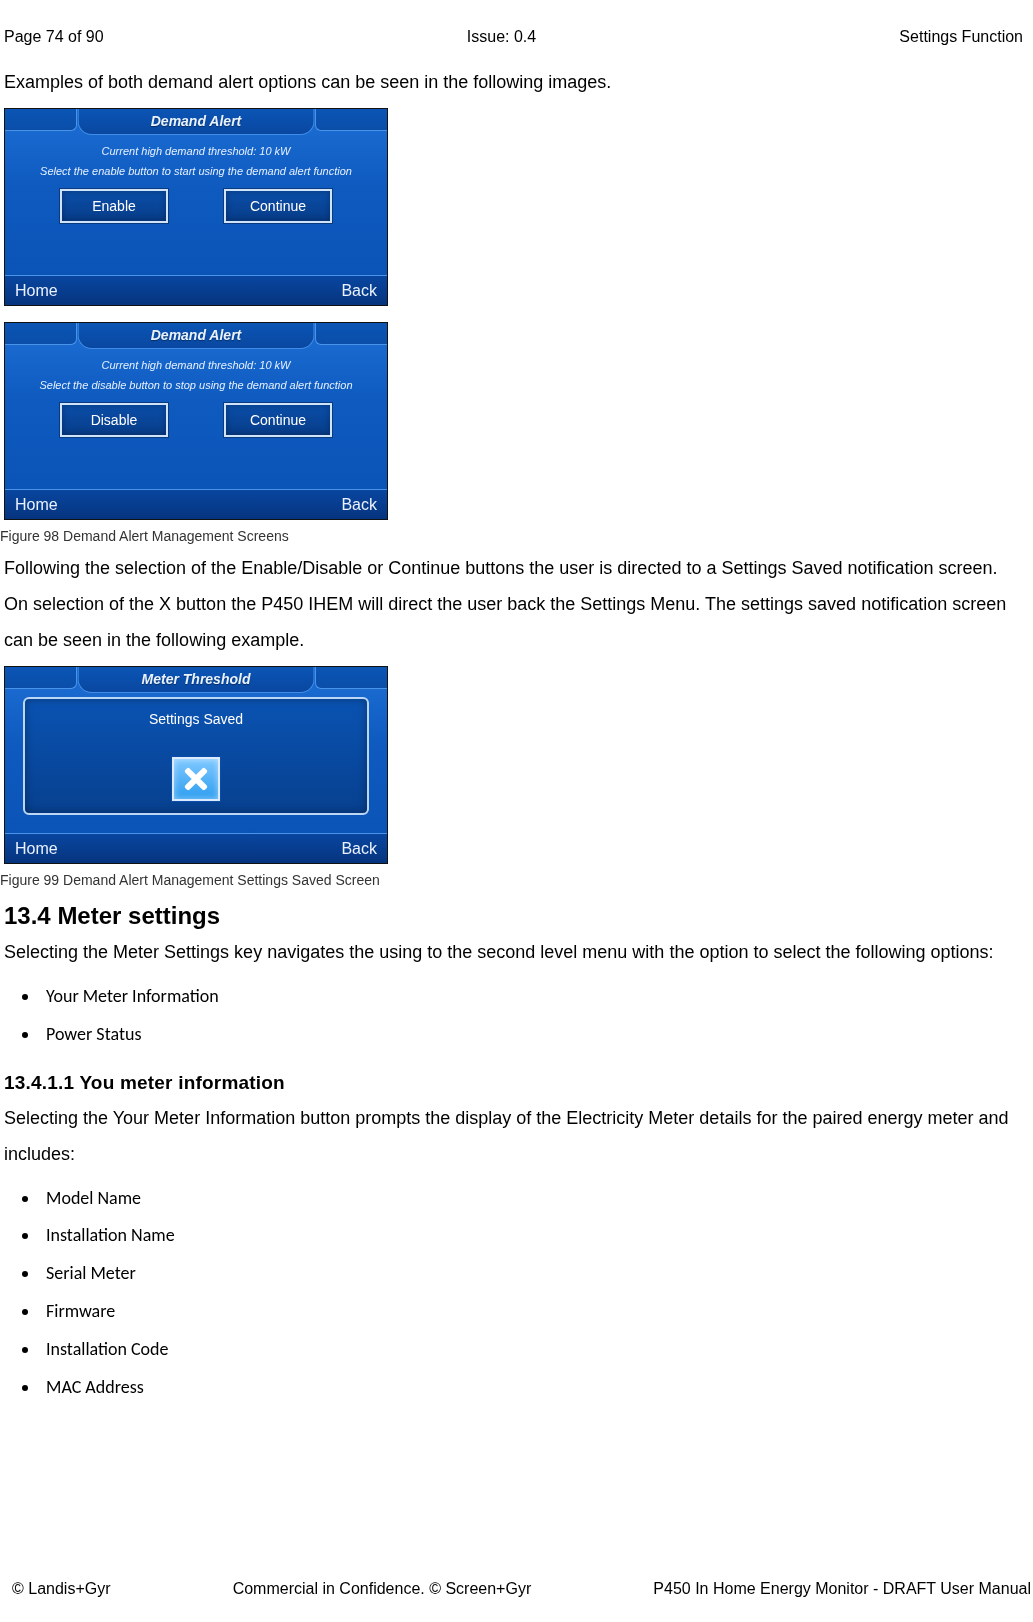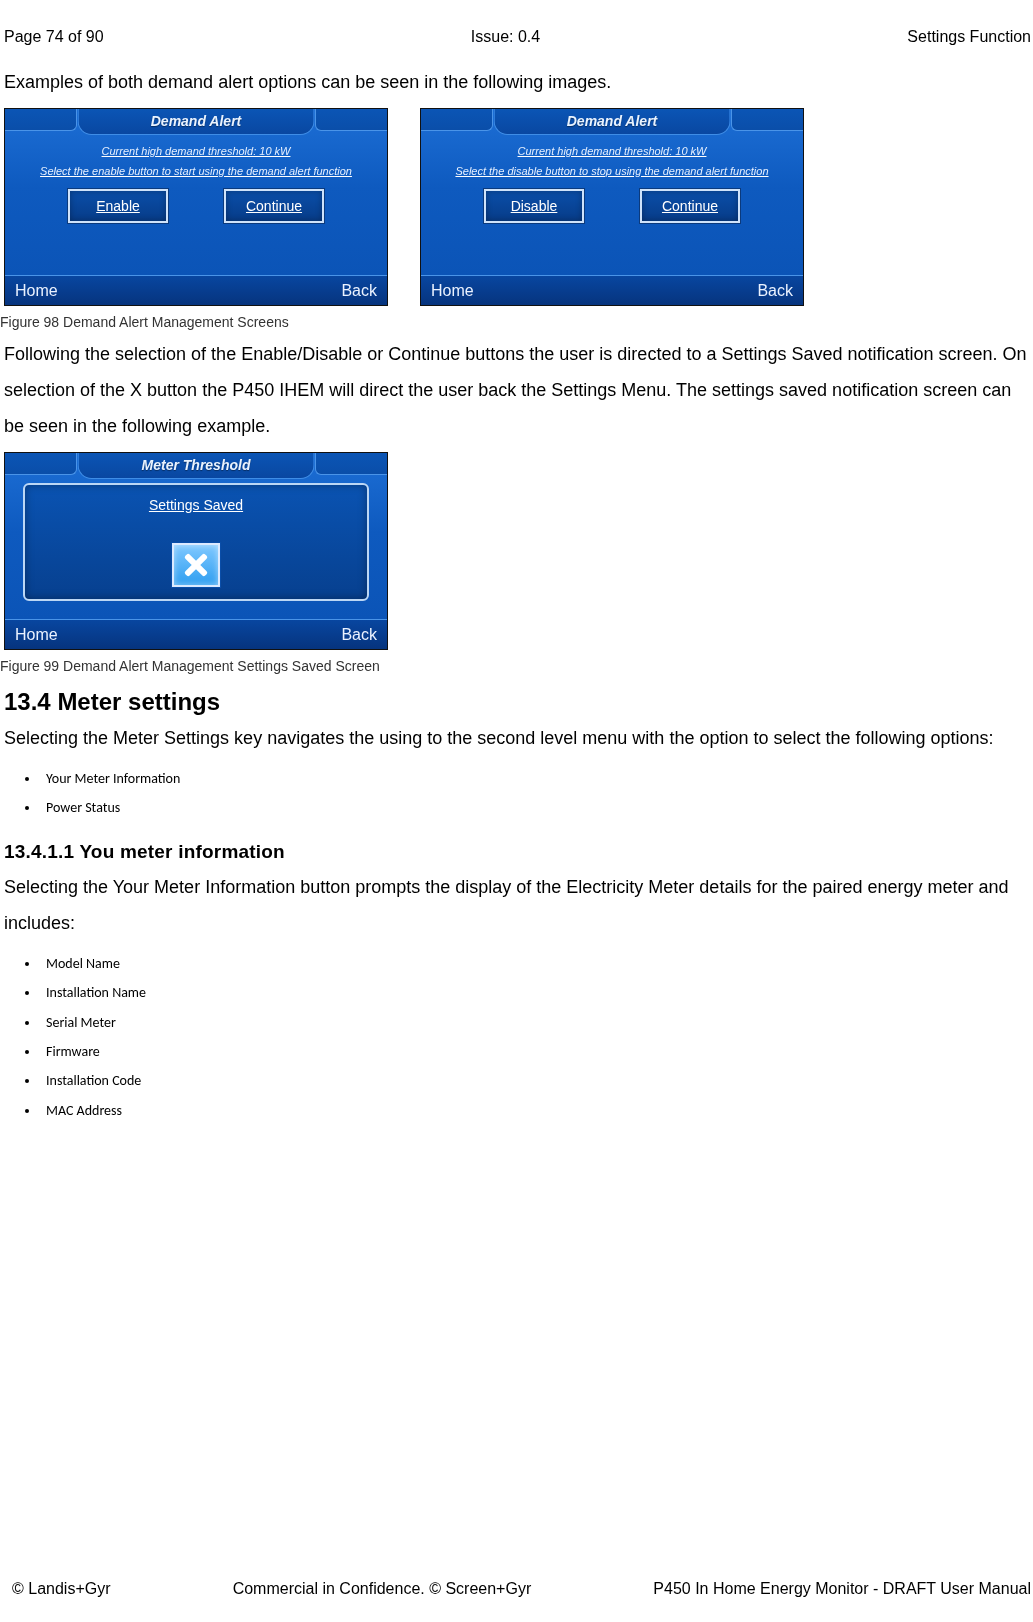--- a/index.html
+++ b/index.html
@@ -8,21 +8,21 @@
       font-family: Arial, Helvetica, sans-serif;
       margin: 0;
       padding: 0;
       background: #fff;
       color: #000;
       width: 1033px;
     }
     .page {
       width: 1033px;
       min-height: 1622px;
-      padding: 28px 0 22px 0;
+      padding: 28px 8px 22px 0;
       position: relative;
     }
     .top-header, .bottom-footer {
       display: flex;
       justify-content: space-between;
       font-size: 16px;
       padding: 0 2px 0 4px;
     }
     .top-header { margin-bottom: 18px; }
     .bottom-footer {
@@ -52,31 +52,32 @@
       font-weight: bold;
       margin: 18px 4px 6px 4px;
       letter-spacing: 0.2px;
     }
     ul.bullets {
       margin: 6px 0 12px 40px;
       padding: 0;
     }
     ul.bullets li {
       font-family: Calibri, Arial, sans-serif;
-      font-size: 14px;
+      font-size: 18px;
       line-height: 2.1;
       list-style: disc;
       padding-left: 6px;
     }
 
     
     .screens-row {
       display: flex;
-      gap: 32px;
+      gap: 16px;
       margin: 6px 4px 0 4px;
+      flex-direction: column;
     }
     .device {
       width: 384px;
       height: 198px;
       border: 1px solid #111;
       background: linear-gradient(#1d6fd6, #0e5abf 40%, #0a52b4);
       position: relative;
       color: #fff;
       font-family: Arial, sans-serif;
       overflow: hidden;
@@ -108,42 +109,41 @@
       width: 72px;
       background: linear-gradient(#0b55b5, #0a4ea9);
       border-bottom: 1px solid #4a94e8;
     }
     .dev-topstrip-l { left: 0; border-right: 1px solid #4a94e8; border-radius: 0 0 6px 0;}
     .dev-topstrip-r { right: 0; border-left: 1px solid #4a94e8; border-radius: 0 0 0 6px;}
     .dev-mid {
       position: absolute;
       top: 36px; left: 0; right: 0;
       text-align: center;
-      text-decoration: underline;
     }
     .dev-line1 {
       font-size: 11px;
       font-style: italic;
       color: #e6f0ff;
       margin-bottom: 8px;
     }
     .dev-line2 {
       font-size: 11px;
       font-style: italic;
       color: #e6f0ff;
       margin-bottom: 12px;
     }
     .dev-btns {
       display: flex;
       justify-content: center;
       gap: 56px;
       margin-top: 10px;
     }
     .dev-btn {
-      width: 100px;
+      width: 108px;
       height: 34px;
       background: linear-gradient(#0a4ea9, #073c88);
       border: 2px solid #cfe3fb;
       color: #fff;
       font-size: 14px;
       line-height: 30px;
       text-align: center;
       box-shadow: inset 0 0 6px rgba(0,0,0,.3), 0 0 0 1px #0b3a7d;
     }
     .dev-bottom {

